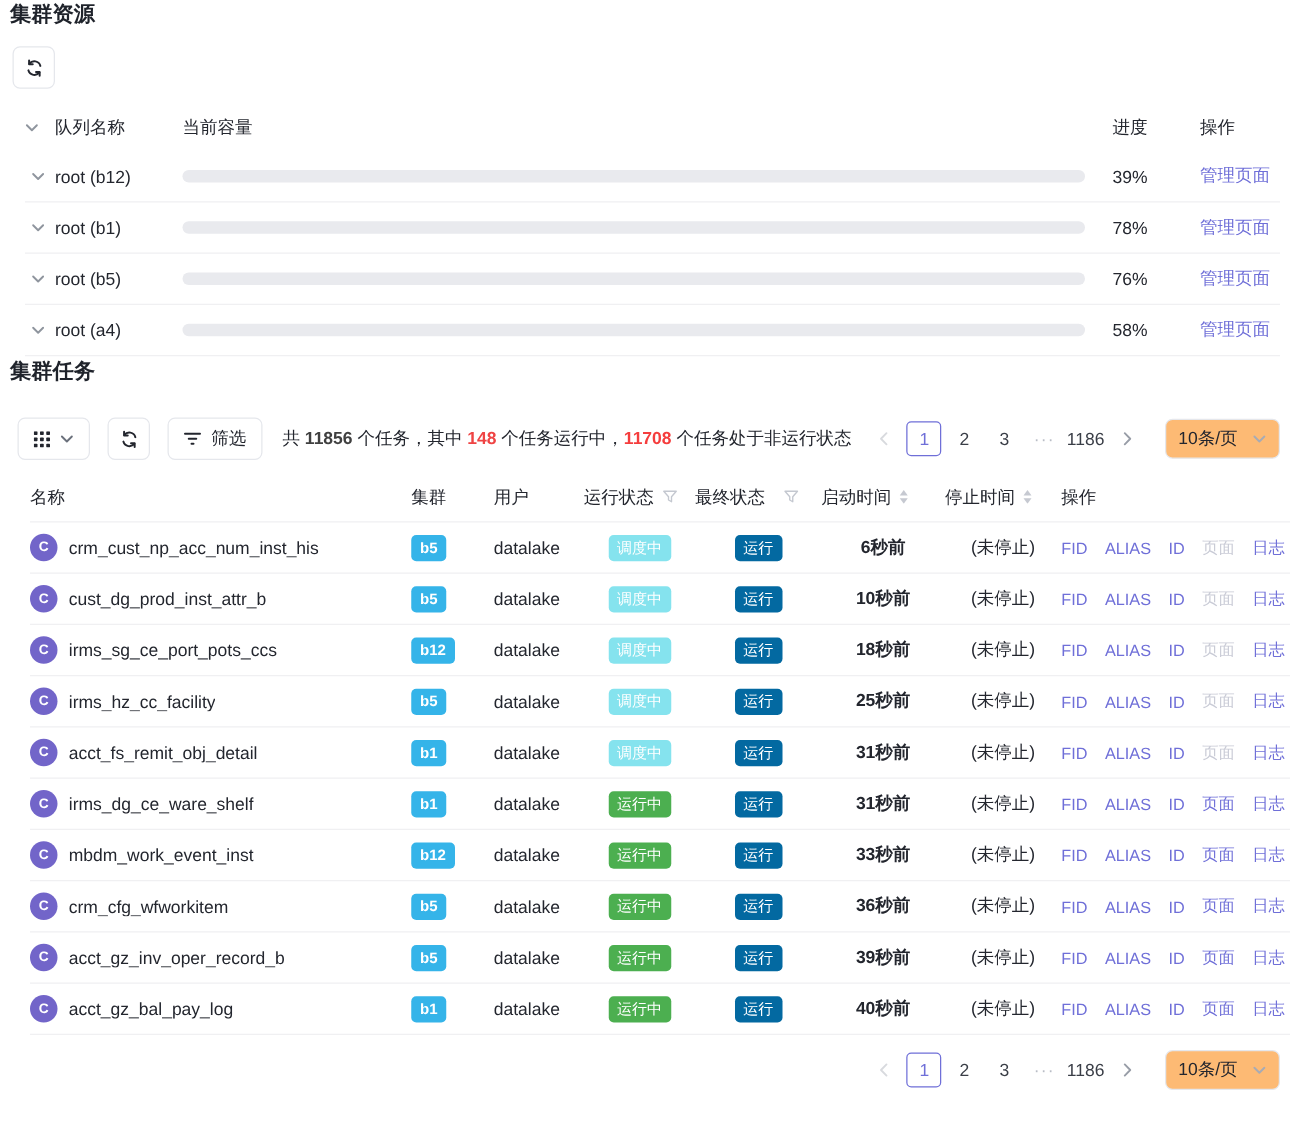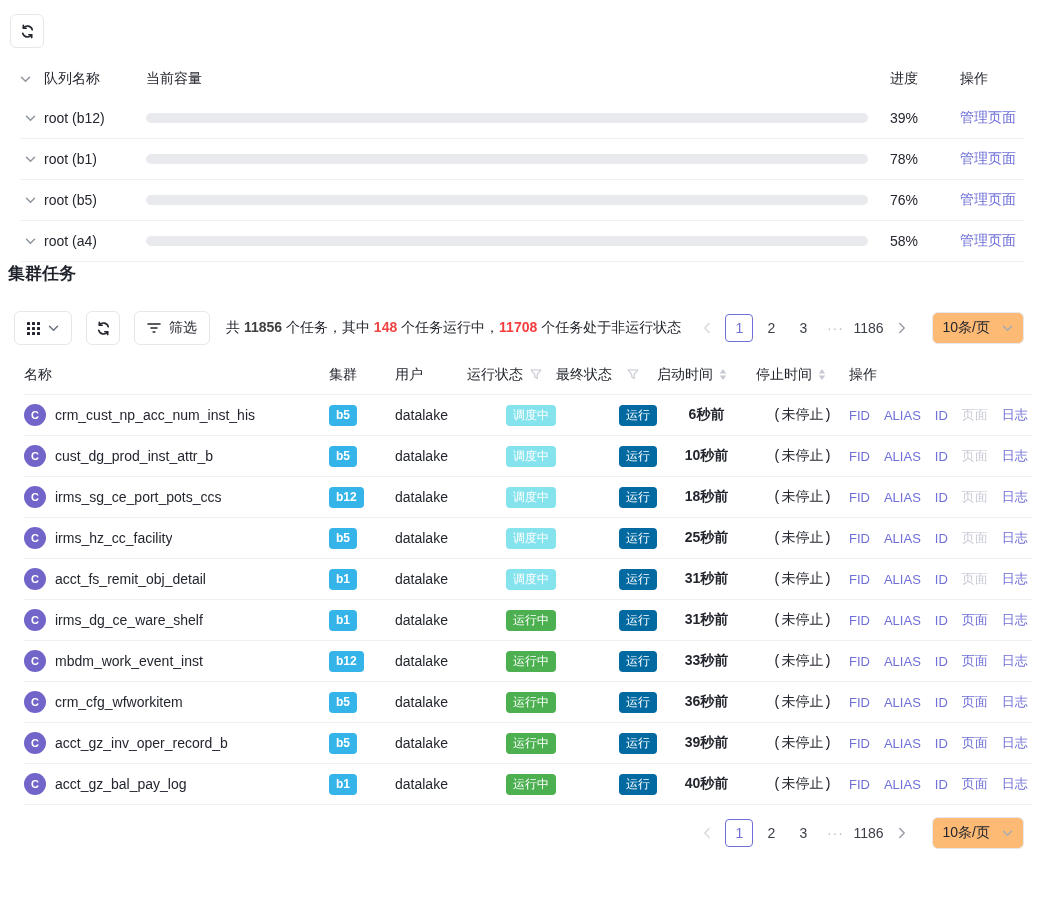--- a/index.html
+++ b/index.html
@@ -72,23 +72,23 @@
   .task-table { margin-left:16px; width:1008px; margin-top:10px; }
   .t-header, .t-row { display:flex; align-items:center; }
   .t-header { height:40px; font-weight:500; border-bottom:1px solid #f0f0f2; color:#23262e; }
   .t-row { height:41px; border-bottom:1px solid #f0f0f2; }
   .tc-name   { flex:1 1 auto; min-width:0; display:flex; align-items:center; gap:9px; }
   .tc-cluster{ width:66px; flex:none; }
   .tc-user   { width:72px; flex:none; }
   .tc-run    { width:89px; flex:none; display:flex; align-items:center; gap:7px; }
   .tc-final  { width:101px; flex:none; display:flex; align-items:center; gap:15px; }
   .tc-start  { width:99px; flex:none; display:flex; align-items:center; gap:6px; }
-  .tc-stop   { width:93px; flex:none; display:flex; align-items:center; gap:6px;font-family:Liberation Mono, monospace; }
+  .tc-stop   { width:93px; flex:none; display:flex; align-items:center; gap:6px; }
   .tc-ops    { width:183px; flex:none; display:flex; align-items:center; gap:14px; }
-  .t-row .tc-run, .t-row .tc-final { justify-content:flex-end; }
+  .t-row .tc-run, .t-row .tc-final { justify-content:center; }
   .t-row .tc-start, .t-row .tc-stop { justify-content:center; }
   .avatar {
     width:22px; height:22px; border-radius:50%; background:#7265c9; color:#fff; flex:none;
     display:inline-flex; align-items:center; justify-content:center; font-size:11px; font-weight:700;
   }
   .task-name { white-space:nowrap; overflow:hidden; text-overflow:ellipsis; }
   .badge { display:inline-block; padding:3px 7px; border-radius:4px; color:#fff; font-size:12px; line-height:1.25; }
   .badge-cluster    { background:#35b4e9; font-weight:700; }
   .badge-scheduling { background:#85e3ee; }
   .badge-running    { background:#4caf50; }
@@ -100,20 +100,21 @@
   .sorter-icon { flex-direction:column; gap:1px; }
 
   .footer { margin-top:12px; display:flex; justify-content:flex-end; }
 </style>
 </head>
 <body>
 
 <div class="page">
 
   <section>
+    <h2 class="section-title title-1">集群资源</h2>
 
     <button class="icon-btn res-refresh">
       <span style="display:inline-flex">
         <svg width="15" height="15" viewBox="0 0 16 16">
           <path d="M13.1 6.1 A5.3 5.3 0 0 0 3.7 4.3" fill="none" stroke="currentColor" stroke-width="1.7" stroke-linecap="round"></path>
           <path d="M3.5 1.5 v3.1 h3.1" fill="none" stroke="currentColor" stroke-width="1.7" stroke-linecap="round" stroke-linejoin="round"></path>
           <path d="M2.9 9.9 a5.3 5.3 0 0 0 9.4 1.8" fill="none" stroke="currentColor" stroke-width="1.7" stroke-linecap="round"></path>
           <path d="M12.5 14.5 v-3.1 h-3.1" fill="none" stroke="currentColor" stroke-width="1.7" stroke-linecap="round" stroke-linejoin="round"></path>
         </svg>
       </span>

